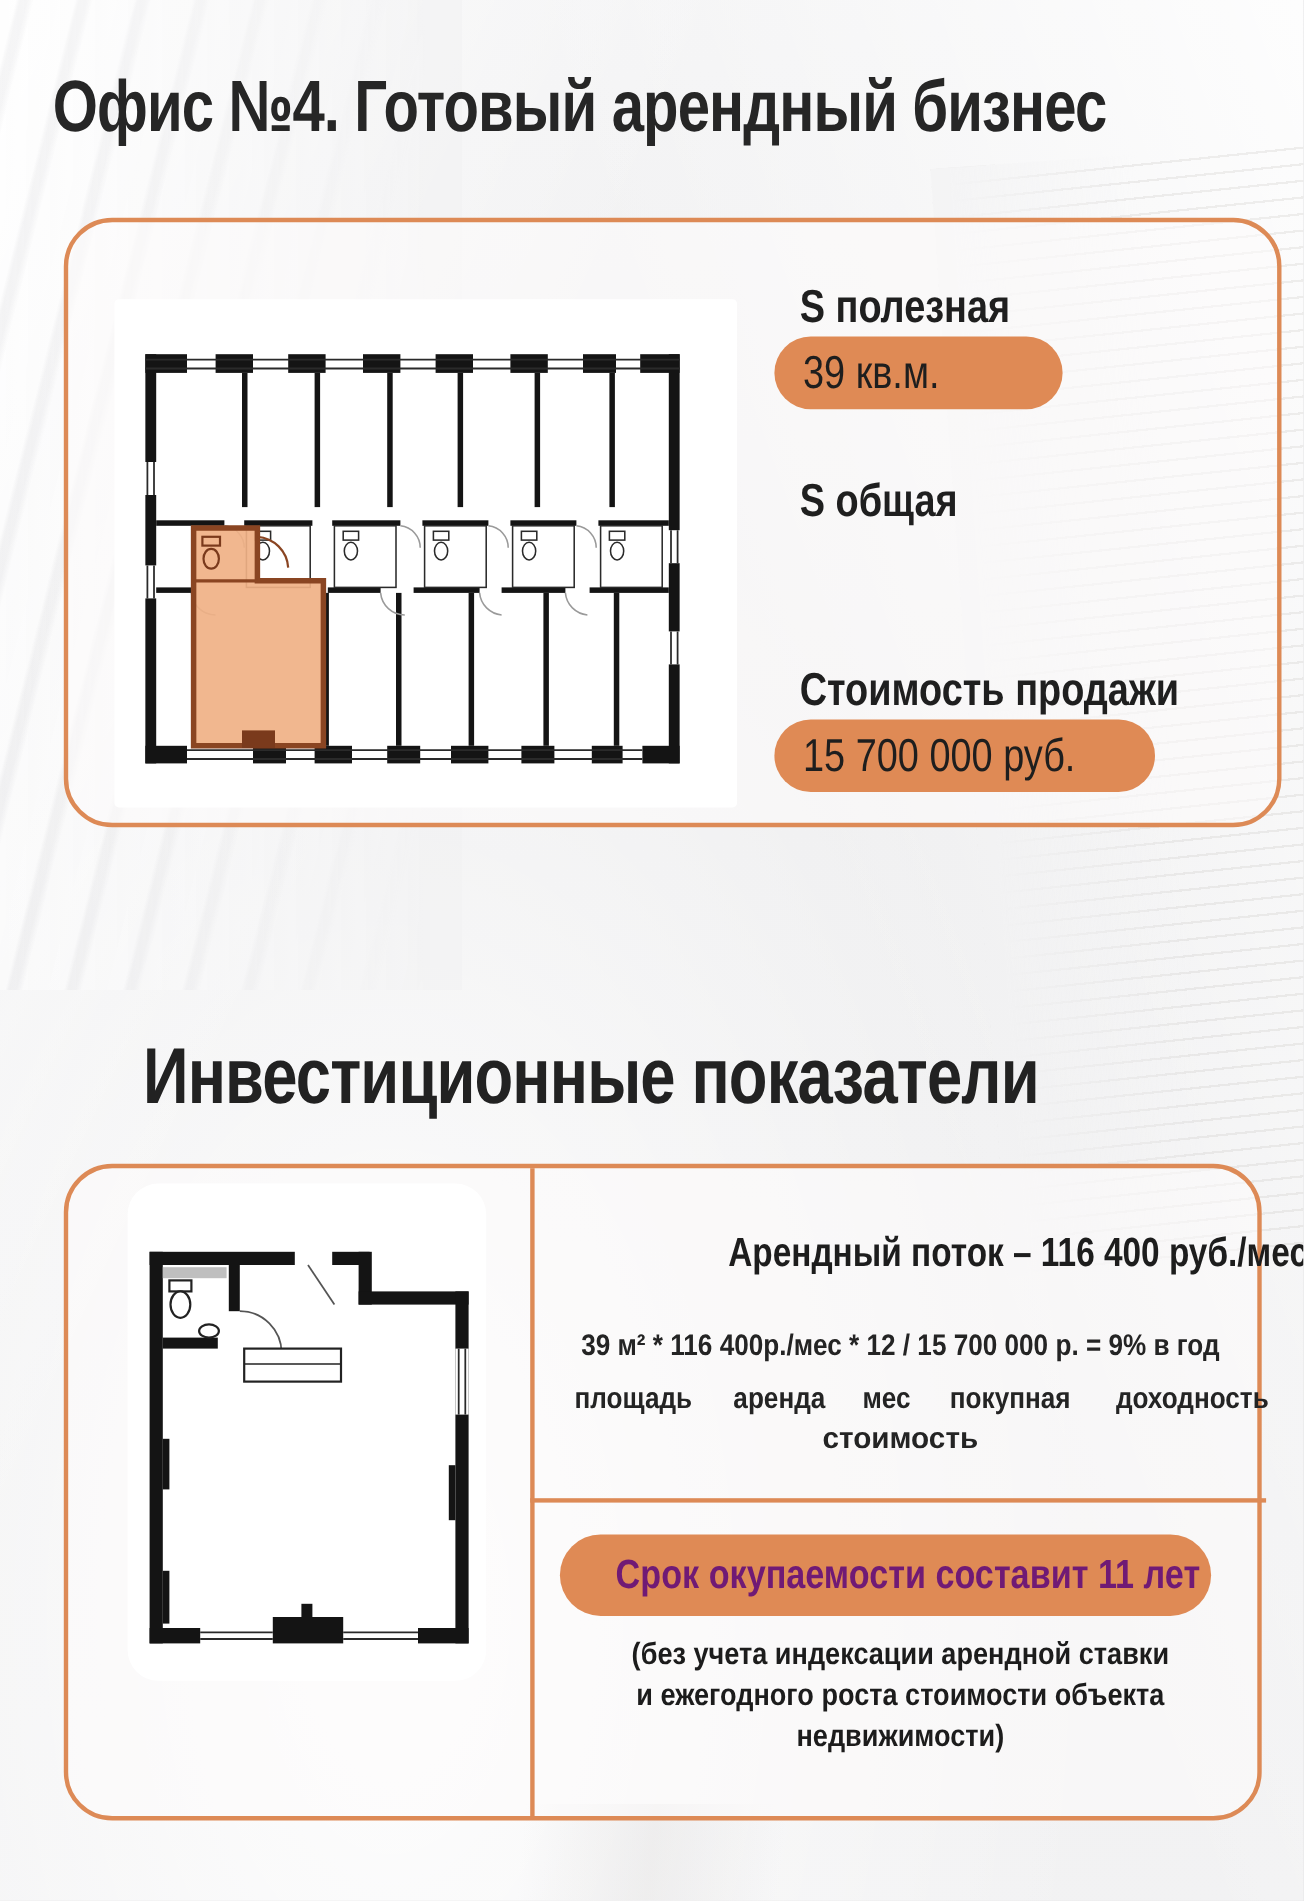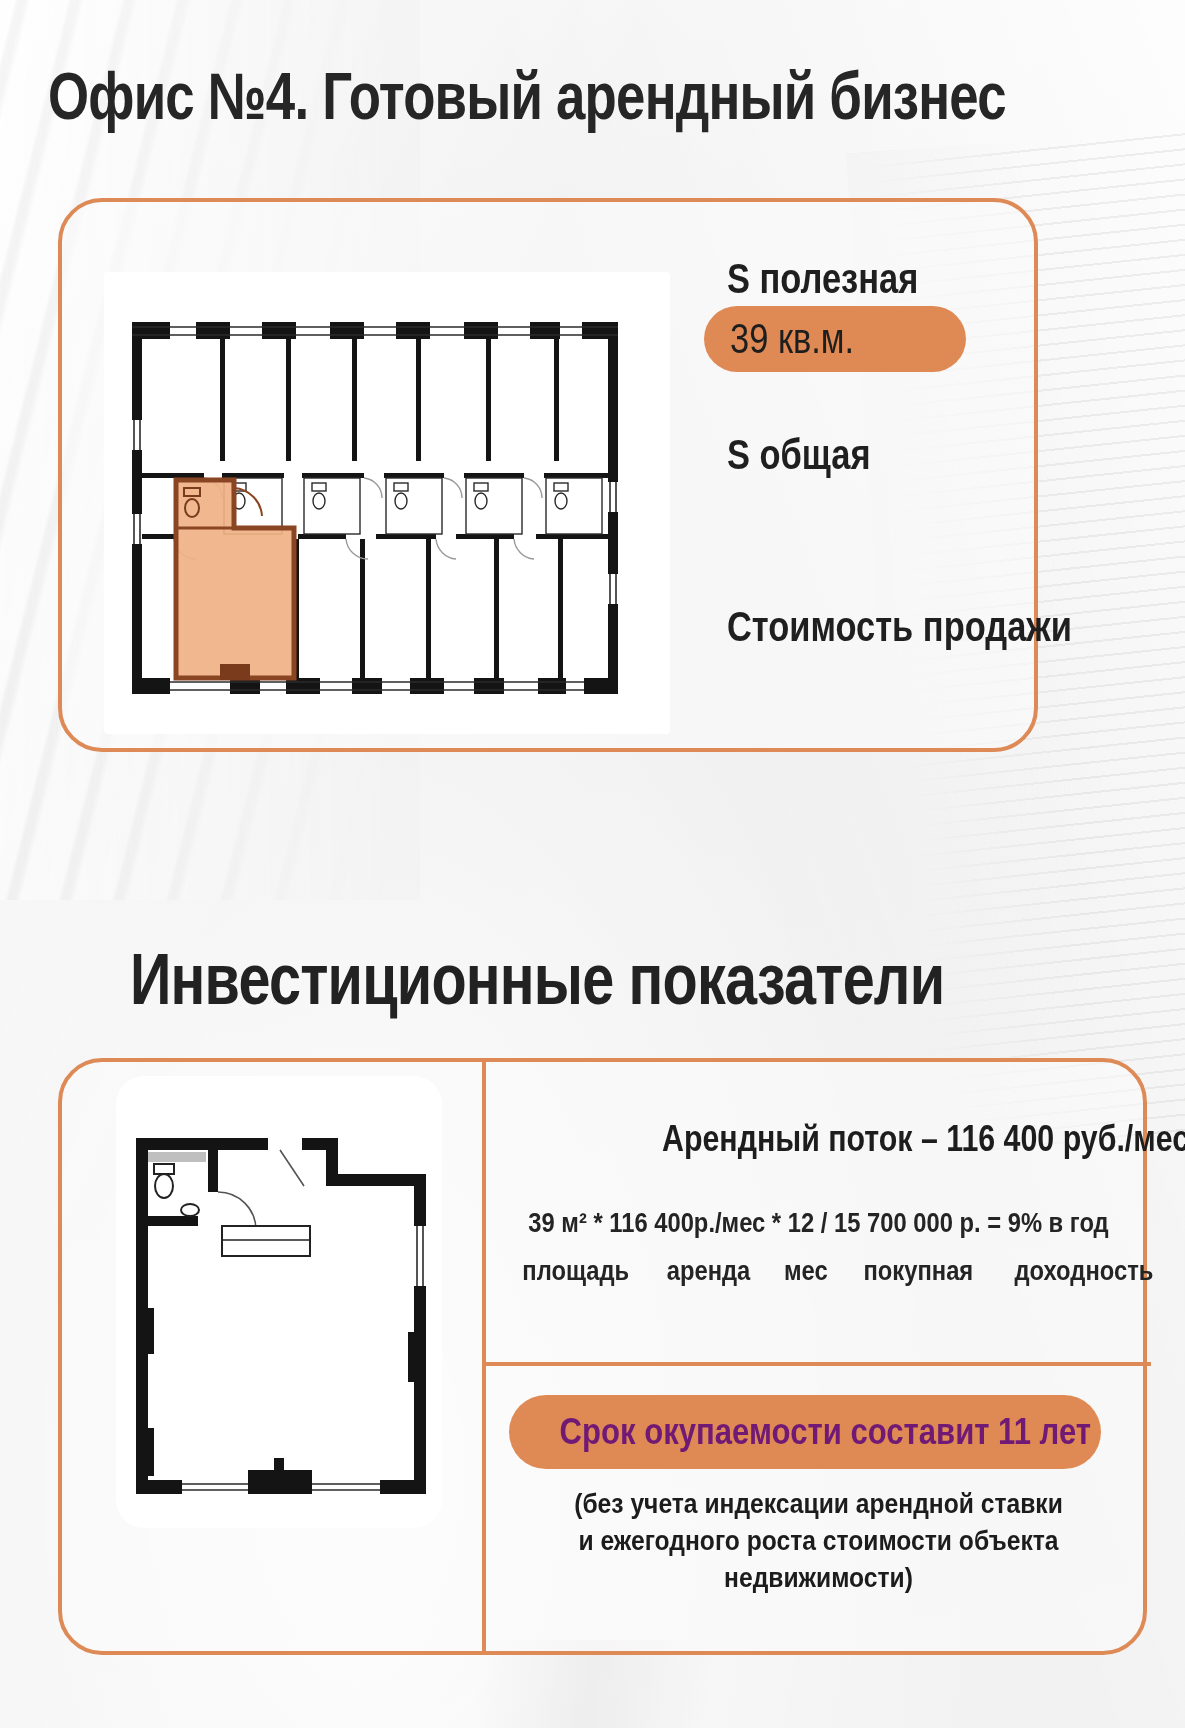--- a/index.html
+++ b/index.html
@@ -39,21 +39,21 @@
     position:absolute;left:48px;top:58px;margin:0;
     font-size:66px;font-weight:700;color:#262626;letter-spacing:-1px;white-space:nowrap;
     transform:scaleX(.80);transform-origin:0 50%;
   }
 
   .card{
     position:absolute;box-sizing:border-box;
     border:4px solid #DD8A56;border-radius:44px;
     background:rgba(253,252,251,.55);
   }
-  #offer-card{left:58px;top:198px;width:980px;height:554px;}
+  #offer-card{left:58px;top:198px;width:1107px;height:554px;}
   #invest-card{left:58px;top:1058px;width:1089px;height:597px;}
 
   .plan-box{position:absolute;background:#ffffff;}
   #plan-box-1{left:42px;top:70px;width:566px;height:462px;border-radius:4px;}
   #plan-box-2{left:54px;top:14px;width:326px;height:452px;border-radius:28px;}
 
   .metric-label{
     position:absolute;left:665px;font-size:42px;font-weight:700;color:#1f1f1f;
     white-space:nowrap;transform:scaleX(.82);transform-origin:0 50%;line-height:50px;
   }
@@ -231,20 +231,23 @@
     </div>
 
     <div class="metric-label" style="top:52px">S полезная</div>
     <div class="pill" style="top:104px;width:262px">
       <span>39 кв.м.</span>
     </div>
 
     <div class="metric-label" style="top:228px">S общая</div>
 
     <div class="metric-label" style="top:400px">Стоимость продажи</div>
+    <div class="pill" style="top:452px;width:346px">
+      <span>15 700 000 руб.</span>
+    </div>
   </section>
 
   <h2 class="section-title">Инвестиционные показатели</h2>
 
   <section class="card" id="invest-card">
     <div class="vdivider"></div>
     <div class="hdivider"></div>
 
     <div class="plan-box" id="plan-box-2">
       <svg style="position:absolute;left:14px;top:56px;" width="300" height="376" viewBox="0 0 300 376">
@@ -299,20 +302,21 @@
 
     <div class="formula">39 м² * 116 400р./мес * 12 / 15 700 000 р. = 9% в год</div>
 
     <div class="formula-labels">
       <span>площадь</span>
       <span>аренда</span>
       <span>мес</span>
       <span>покупная</span>
       <span>доходность</span>
     </div>
+    <div class="formula-sublabel">стоимость</div>
 
     <div class="payback-pill">
       <span>Срок окупаемости составит 11 лет</span>
     </div>
 
     <div class="payback-note">
       <div>(без учета индексации арендной ставки</div>
       <div>и ежегодного роста стоимости объекта</div>
       <div>недвижимости)</div>
     </div>

